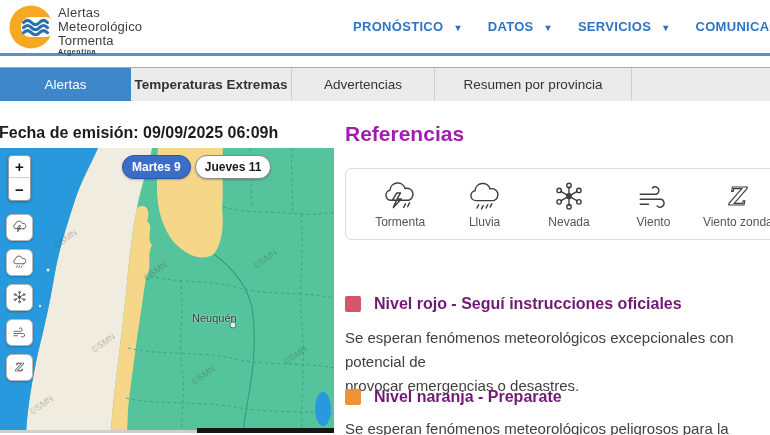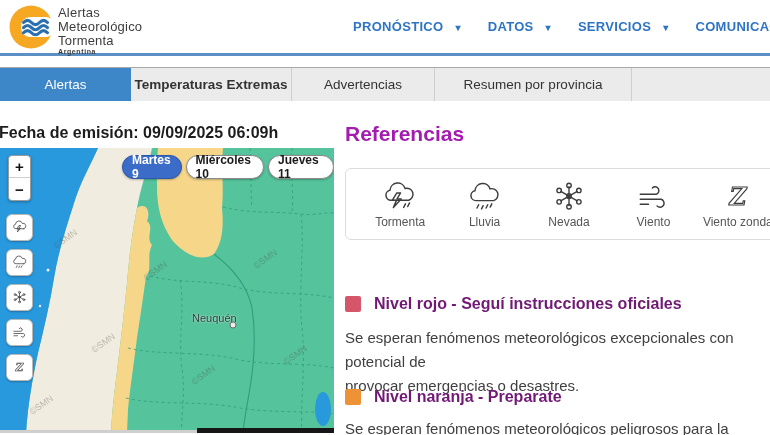--- a/index.html
+++ b/index.html
@@ -162,21 +162,20 @@
     <span class="watermark" style="left:90px;top:190px;">©SMN</span>
     <span class="watermark" style="left:190px;top:222px;">©SMN</span>
     <span class="watermark" style="left:252px;top:106px;">©SMN</span>
     <span class="watermark" style="left:282px;top:202px;">©SMN</span>
     <span class="watermark" style="left:28px;top:252px;">©SMN</span>
 
     <span class="city-label">Neuquén</span>
 
     <div class="day-tabs">
       <div class="day-btn active">Martes 9</div>
-      <div class="day-btn">Miércoles 10</div>
       <div class="day-btn">Jueves 11</div>
     </div>
 
     <div class="zoomctl">
       <div class="zoom-btn">+</div>
       <div class="zoom-btn">−</div>
     </div>
 
     <div class="layer-btns">
       <div class="layer-btn">

